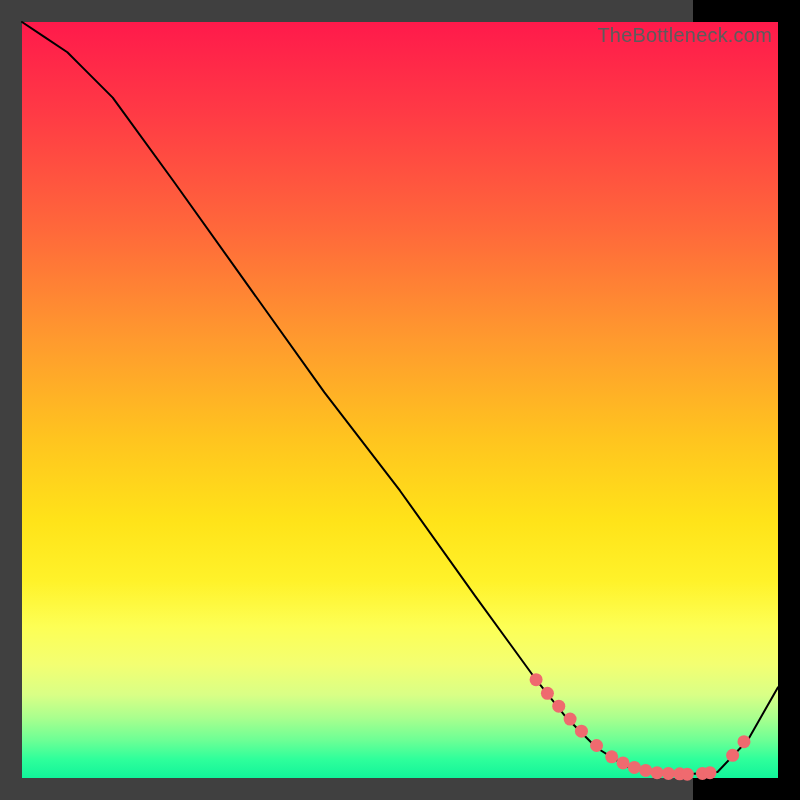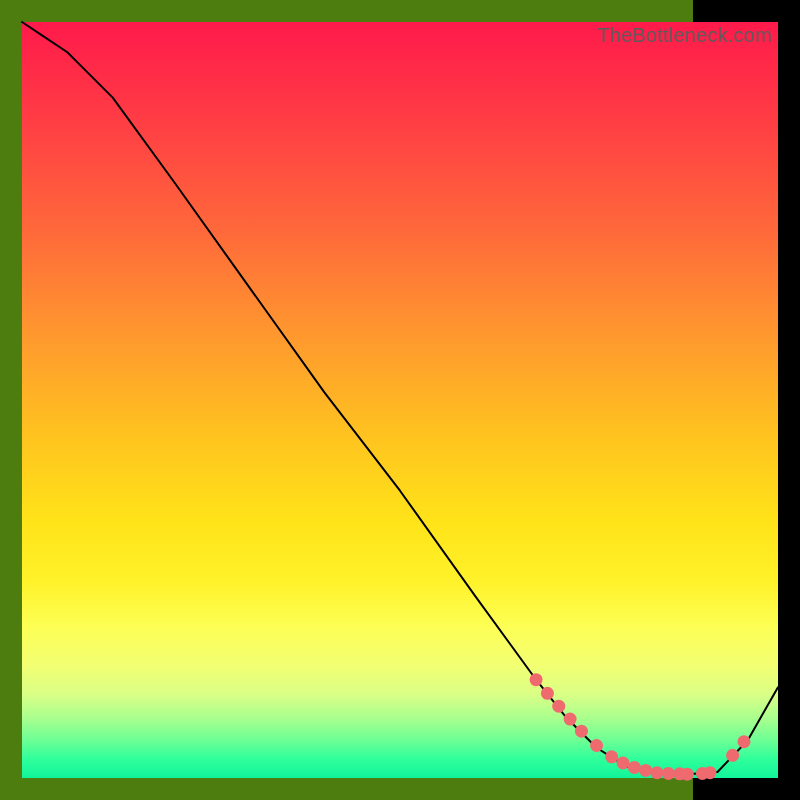--- a/index.html
+++ b/index.html
@@ -7,21 +7,21 @@
     padding: 0;
     width: 800px;
     height: 800px;
     background: #000;
     overflow: hidden;
   }
   .stage {
     position: relative;
     width: 693px;
     height: 800px;
-    background: #4d7c0f;
+    background: #404040;
   }
   .plot {
     position: absolute;
     left: 22px;
     top: 22px;
     width: 756px;
     height: 756px;
     
     
     background: linear-gradient(

